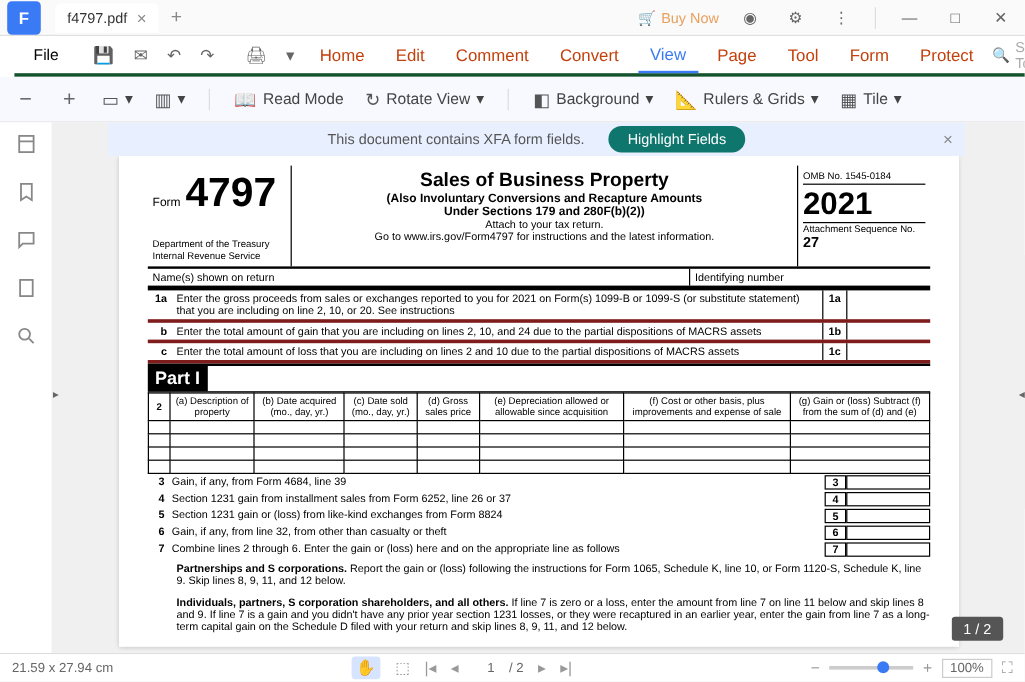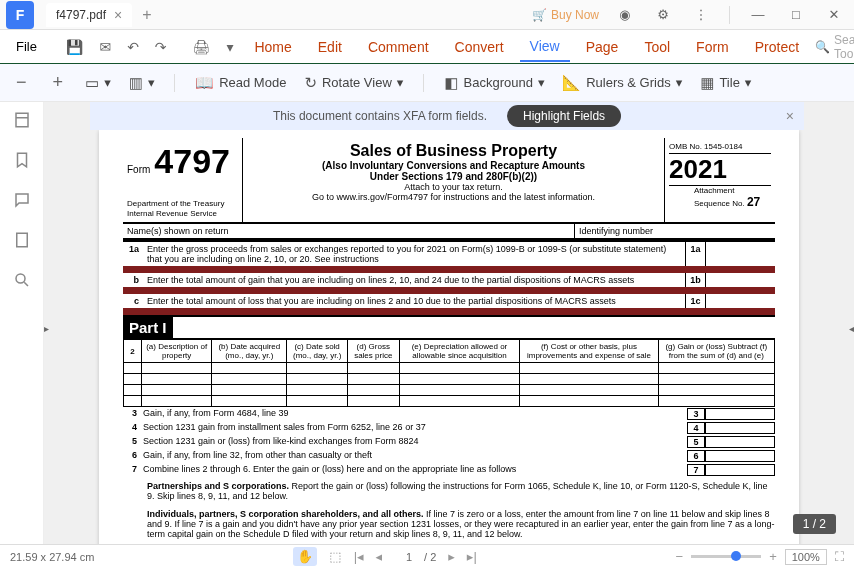--- a/index.html
+++ b/index.html
@@ -9,38 +9,38 @@
 .titlebar { height: 30px; display: flex; align-items: center; background: #fafafa; border-bottom: 1px solid #e0e0e0; }
 .app-icon { width: 28px; height: 28px; margin: 0 6px; background: #3b7af5; border-radius: 4px; display: flex; align-items: center; justify-content: center; color: #fff; font-weight: bold; font-size: 14px; }
 .tab { display: flex; align-items: center; background: #fff; border-radius: 4px 4px 0 0; padding: 4px 10px; margin-left: 6px; font-size: 12px; color: #333; gap: 8px; }
 .tab-close { color: #888; cursor: pointer; font-size: 14px; }
 .tab-add { margin-left: 10px; color: #888; font-size: 16px; cursor: pointer; }
 .titlebar-right { margin-left: auto; display: flex; align-items: center; gap: 14px; padding-right: 8px; }
 .buy-now { color: #e8a05b; font-size: 12px; display: flex; align-items: center; gap: 4px; }
 .win-btn { width: 24px; text-align: center; color: #666; font-size: 13px; cursor: pointer; }
 
 
-.menubar { height: 34px; display: flex; align-items: center; padding: 0 8px; gap: 6px; border-bottom: 1px solid #14532d; }
+.menubar { height: 34px; display: flex; align-items: center; padding: 0 8px; gap: 6px; border-bottom: 3px solid #14532d; margin-left: 12px; }
 .menu-file { font-size: 13px; padding: 0 8px; }
 .menu-icon { color: #666; font-size: 14px; padding: 0 5px; cursor: pointer; }
 .menu-sep { width: 1px; height: 18px; background: #ddd; margin: 0 2px; }
 .menu-item { font-size: 14px; padding: 0 10px; cursor: pointer; color: #c2410c; }
 .menu-item.active { color: #3b7af5; border-bottom: 2px solid #3b7af5; padding-bottom: 6px; margin-top: 6px; }
 .menu-right { margin-left: auto; display: flex; align-items: center; gap: 10px; }
 .search-tools { color: #aaa; font-size: 12px; display: flex; align-items: center; gap: 4px; }
 
 
 .toolbar { height: 38px; background: #f7f9ff; display: flex; align-items: center; padding: 0 12px; gap: 18px; border-bottom: 1px solid #e8e8e8; }
 .tool-btn { display: flex; align-items: center; gap: 5px; font-size: 13px; color: #444; cursor: pointer; }
 .tool-icon { color: #555; font-size: 15px; }
 .zoom-ctrl { font-size: 18px; color: #666; cursor: pointer; padding: 0 4px; }
 
 
 .notice { height: 28px; background: #e8efff; display: flex; align-items: center; justify-content: center; gap: 20px; font-size: 12px; color: #555; position: relative; margin: 0 50px 0 46px; }
-.highlight-btn { background: #404040; color: #fff; padding: 4px 16px; border-radius: 12px; font-size: 12px; cursor: pointer; }
+.highlight-btn { background: #0f766e; color: #fff; padding: 4px 16px; border-radius: 12px; font-size: 12px; cursor: pointer; }
 .notice-close { position: absolute; right: 10px; color: #888; font-size: 14px; cursor: pointer; }
 
 
 .main { display: flex; height: calc(568px - 30px - 34px - 38px - 24px); }
 .sidebar { width: 44px; background: #fff; border-right: 1px solid #eee; display: flex; flex-direction: column; align-items: center; padding-top: 8px; gap: 20px; }
 .side-icon { width: 20px; height: 20px; color: #888; cursor: pointer; display: flex; align-items: center; justify-content: center; }
 .side-icon svg { width: 18px; height: 18px; }
 
 .doc-area { flex: 1; background: #f0f0f0; overflow: hidden; position: relative; display: flex; flex-direction: column; }
 .doc-scroll { flex: 1; overflow: auto; padding: 0 10px 6px 10px; }
@@ -52,28 +52,28 @@
 .form-no { font-size: 34px; font-weight: bold; text-align: right; }
 .form-word { font-size: 10px; }
 .dept { font-size: 8px; margin-top: 18px; line-height: 1.2; }
 .fh-mid { flex: 1; text-align: center; padding: 4px; border-right: 1px solid #000; }
 .fh-mid .title { font-size: 16px; font-weight: bold; }
 .fh-mid .sub { font-size: 10px; font-weight: bold; }
 .fh-mid .attach { font-size: 9px; }
 .fh-right { width: 110px; padding: 4px; text-align: left; }
 .omb { font-size: 8px; border-bottom: 1px solid #000; padding-bottom: 2px; }
 .year { font-size: 26px; font-weight: bold; border-bottom: 1px solid #000; }
-.seq { font-size: 8px; margin-left: 25px; }
+.seq { font-size: 8px; }
 .seq b { font-size: 12px; }
 
 .name-row { display: flex; border-bottom: 2px solid #000; font-size: 9px; }
 .name-row > div:first-child { flex: 1; padding: 2px 4px; border-right: 1px solid #000; }
 .name-row > div:last-child { width: 200px; padding: 2px 4px; font-weight: normal; }
 
-.line-row { display: flex; font-size: 9px; border-bottom: 7px solid #7f1d1d; }
+.line-row { display: flex; font-size: 9px; border-bottom: 3px solid #7f1d1d; }
 .line-num { width: 20px; text-align: right; font-weight: bold; padding: 2px 4px; }
 .line-txt { flex: 1; padding: 2px 4px; }
 .line-box { width: 20px; border-left: 1px solid #000; text-align: center; font-weight: bold; padding: 2px; }
 .line-val { width: 70px; border-left: 1px solid #000; }
 
 .part-header { background: #000; color: #fff; font-size: 15px; font-weight: bold; padding: 2px 6px; display: inline-block; }
 .part-row { display: flex; align-items: flex-start; border-top: 2px solid #000; border-bottom: 1px solid #000; }
 .part-title { font-size: 10px; font-weight: bold; padding: 2px 4px; flex: 1; }
 
 .prop-table { width: 100%; border-collapse: collapse; font-size: 8px; }

